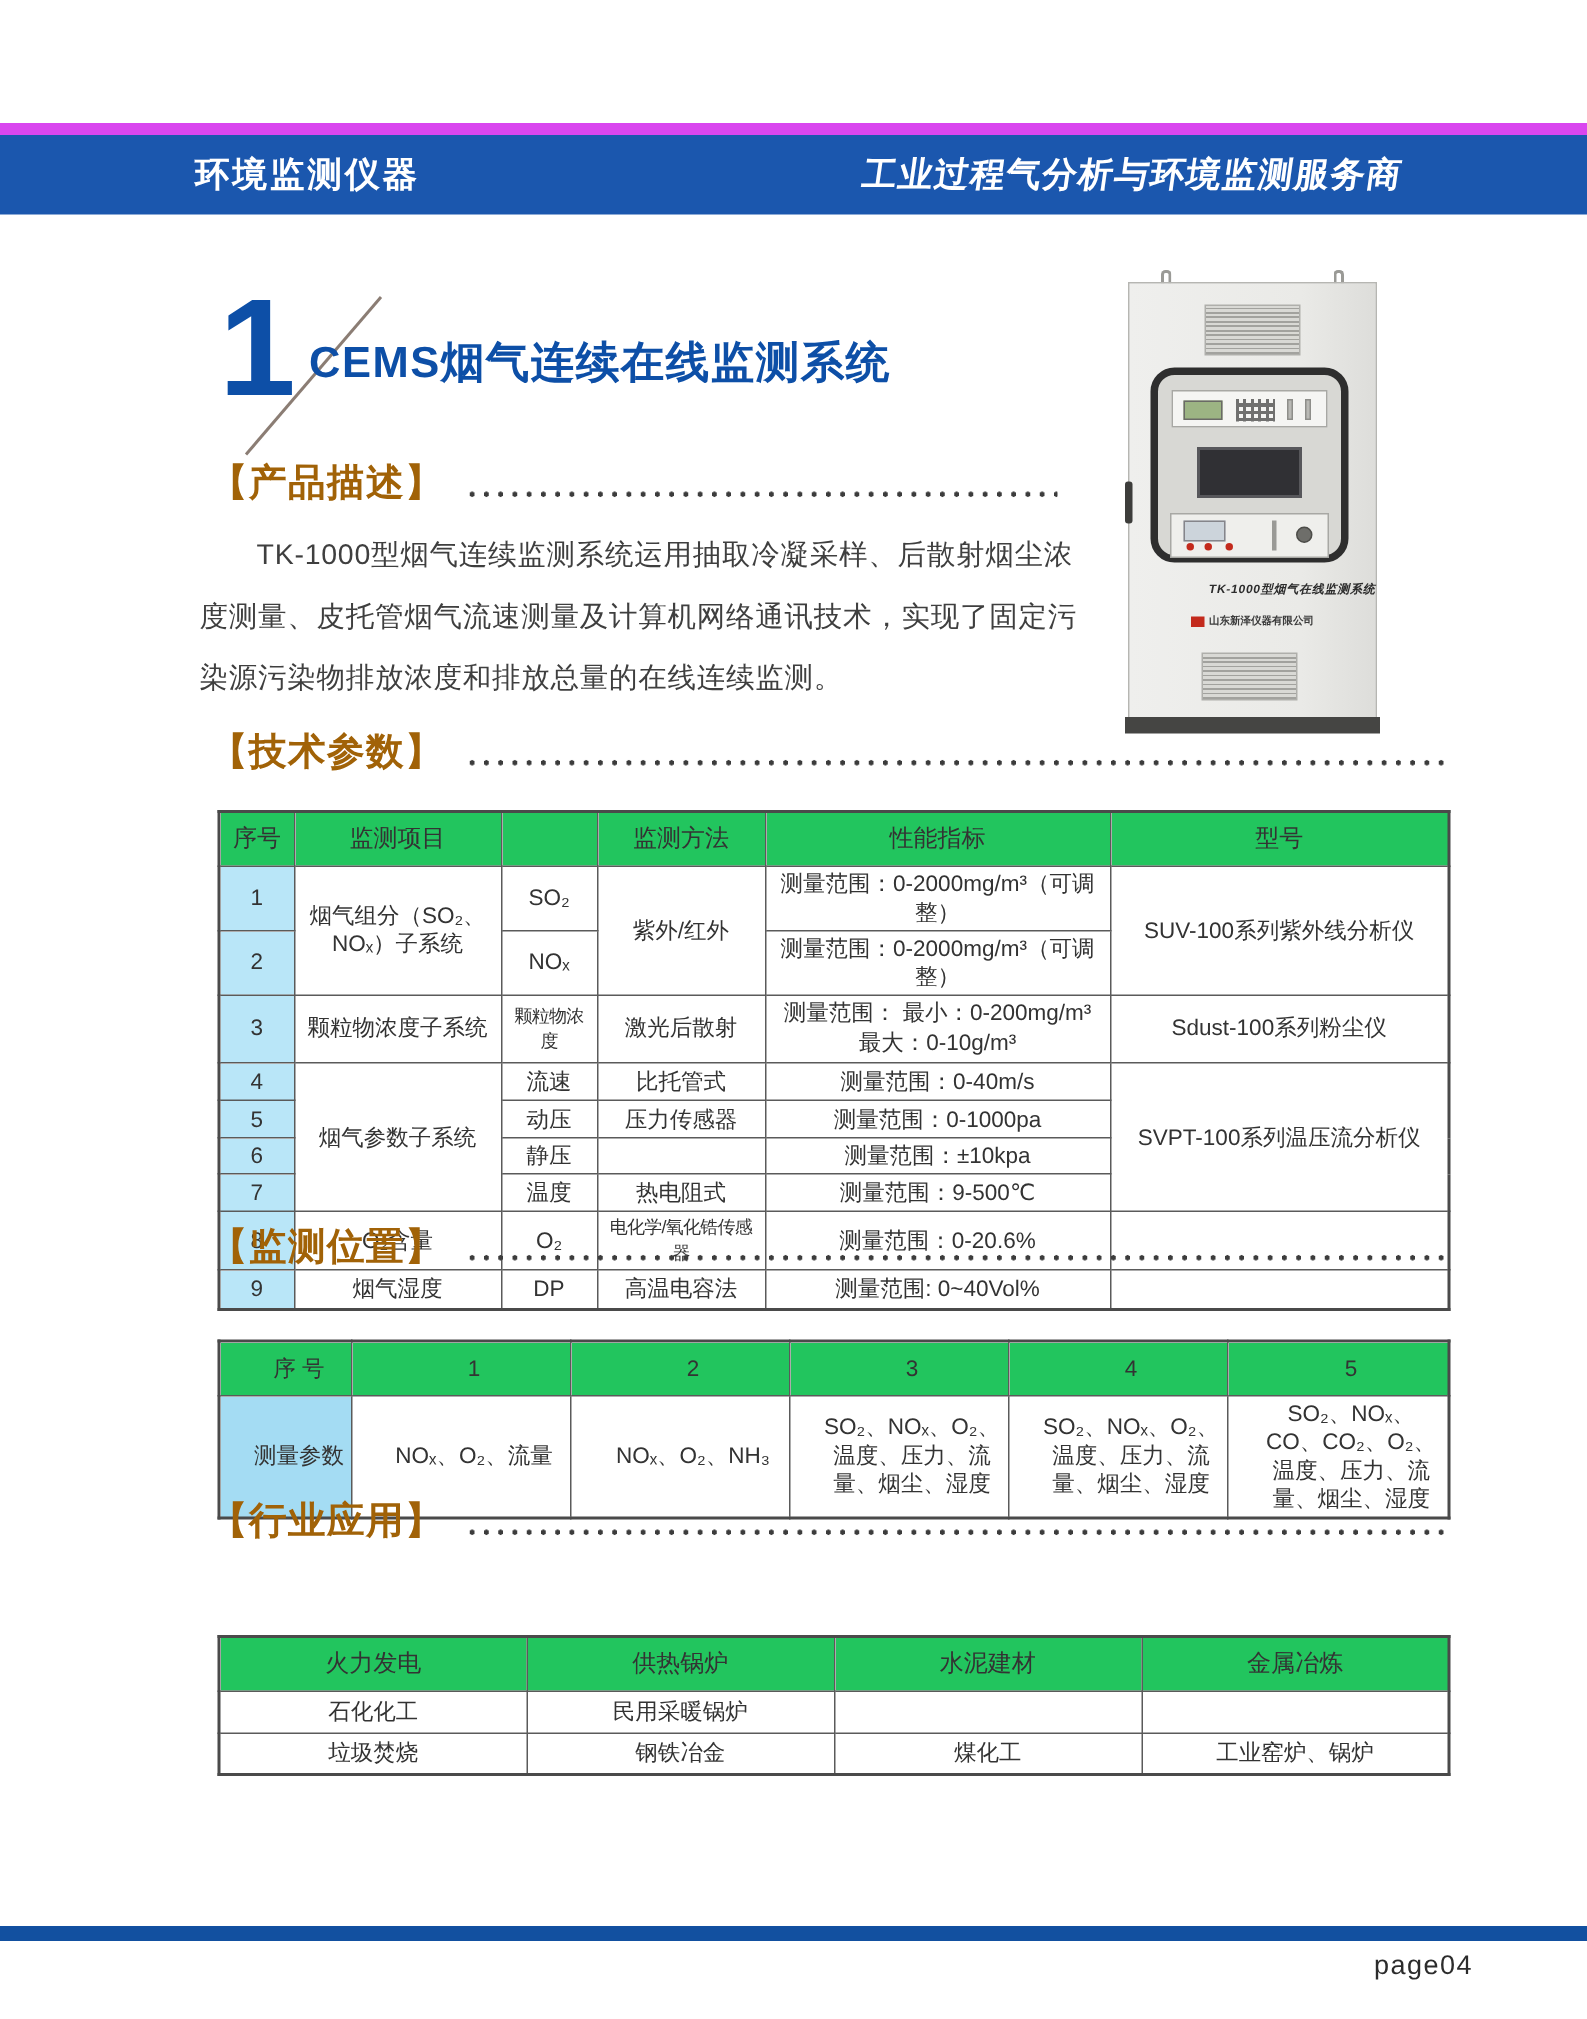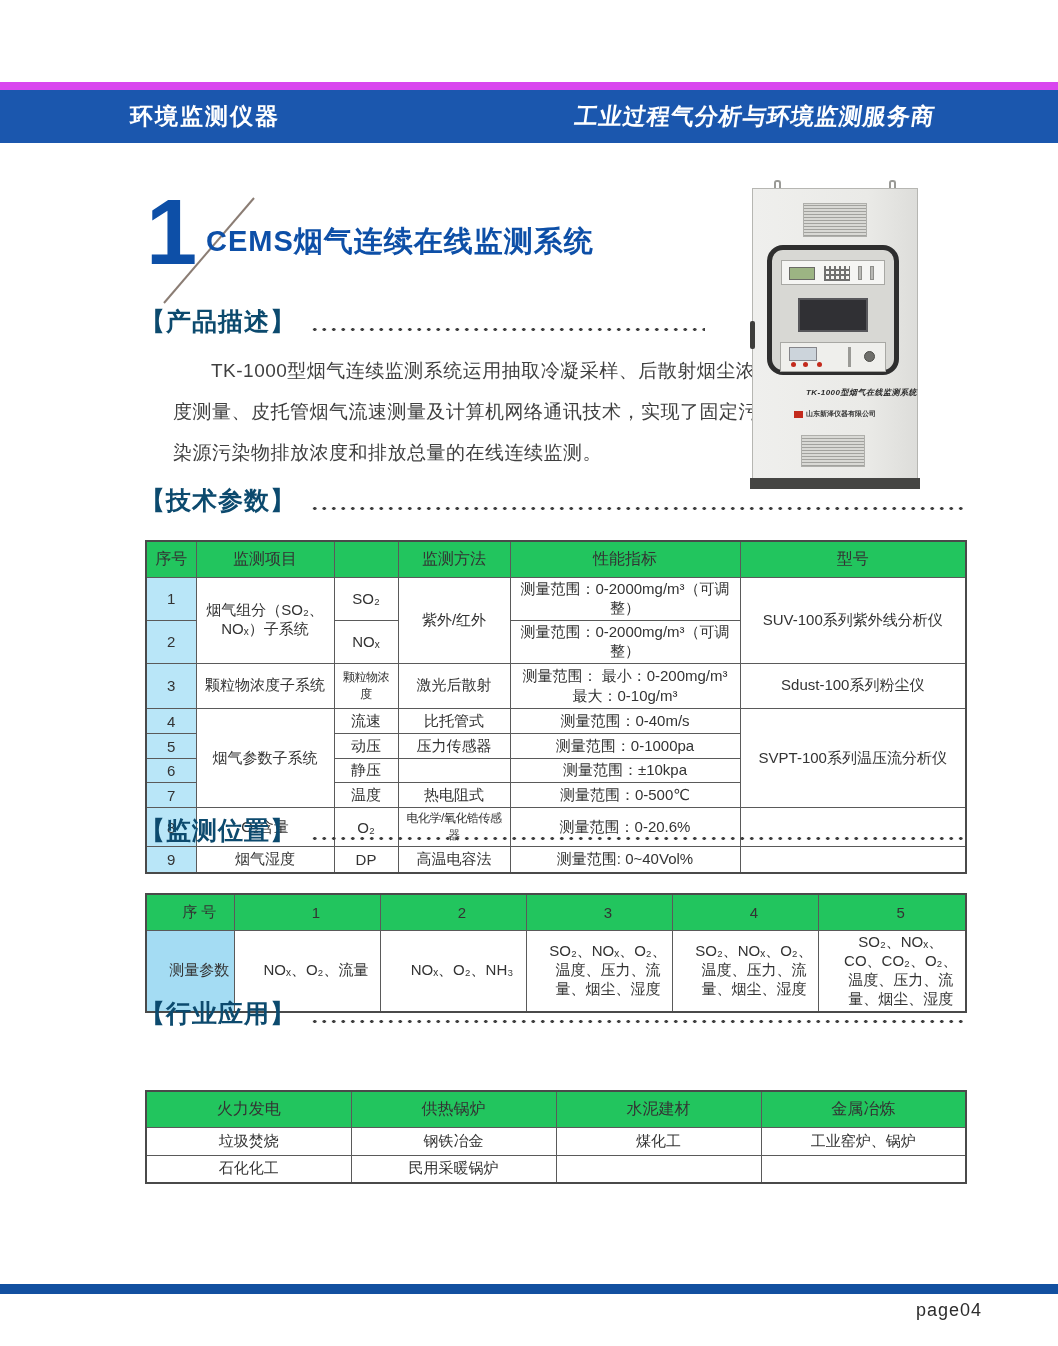--- a/index.html
+++ b/index.html
@@ -50,39 +50,38 @@
     font-size: 29px; font-weight: bold; color: #0d4fa7;
     letter-spacing: 1px;
   }
 
   
   .heading-row {
     position: absolute; left: 140px;
     display: flex; align-items: flex-end;
   }
   .red-heading {
-    font-size: 25px; font-weight: bold; color: #0c4a6e;
+    font-size: 25px; font-weight: bold; color: #a16207;
     letter-spacing: 1px; white-space: nowrap;
   }
   .dots {
     height: 5px;
     margin: 0 0 6px 14px;
     background: radial-gradient(circle, #3c3c3c 1.6px, transparent 1.8px) repeat-x;
     background-size: 9.5px 5px;
   }
 
   
   .desc {
     position: absolute; left: 133px; top: 351px;
     width: 585px;
     font-size: 19px; color: #3f3f3f;
     line-height: 2.15;
     text-indent: 2em;
     letter-spacing: 0.5px;
-    margin-left: 40px;
   }
 
   
   .cabinet { position: absolute; left: 752px; top: 180px; width: 166px; height: 312px; }
   .cab-hook {
     position: absolute; top: 0; width: 7px; height: 9px;
     border: 2px solid #9a9a96; border-bottom: none; border-radius: 3px 3px 0 0;
   }
   .cab-body {
     position: absolute; left: 0; top: 8px; width: 166px; height: 292px;
@@ -302,21 +301,21 @@
     <tr style="height:23px">
       <td class="no-cell">6</td>
       <td>静压</td>
       <td></td>
       <td>测量范围：±10kpa</td>
     </tr>
     <tr style="height:25px">
       <td class="no-cell">7</td>
       <td>温度</td>
       <td>热电阻式</td>
-      <td>测量范围：0-500℃</td>
+      <td>测量范围：9-500℃</td>
     </tr>
     <tr style="height:25px">
       <td class="no-cell">8</td>
       <td>O₂含量</td>
       <td>O₂</td>
       <td class="small-txt">电化学/氧化锆传感器</td>
       <td>测量范围：0-20.6%</td>
       <td></td>
     </tr>
     <tr style="height:26px">
@@ -377,30 +376,30 @@
         <col style="width:205px">
     </colgroup>
     <tbody>
         <tr class="hdr" style="height:36px">
       <td>火力发电</td>
       <td>供热锅炉</td>
       <td>水泥建材</td>
       <td>金属冶炼</td>
     </tr>
     <tr style="height:28px">
+      <td>石化化工</td>
+      <td>民用采暖锅炉</td>
+      <td></td>
+      <td></td>
+    </tr>
+    <tr style="height:28px">
       <td>垃圾焚烧</td>
       <td>钢铁冶金</td>
       <td>煤化工</td>
       <td>工业窑炉、锅炉</td>
     </tr>
-    <tr style="height:28px">
-      <td>石化化工</td>
-      <td>民用采暖锅炉</td>
-      <td></td>
-      <td></td>
-    </tr>
   </tbody>
     </table>
 
   <div class="footer-bar"></div>
   <div class="page-num">page04</div>
 
 </div>
 
 </body></html>

